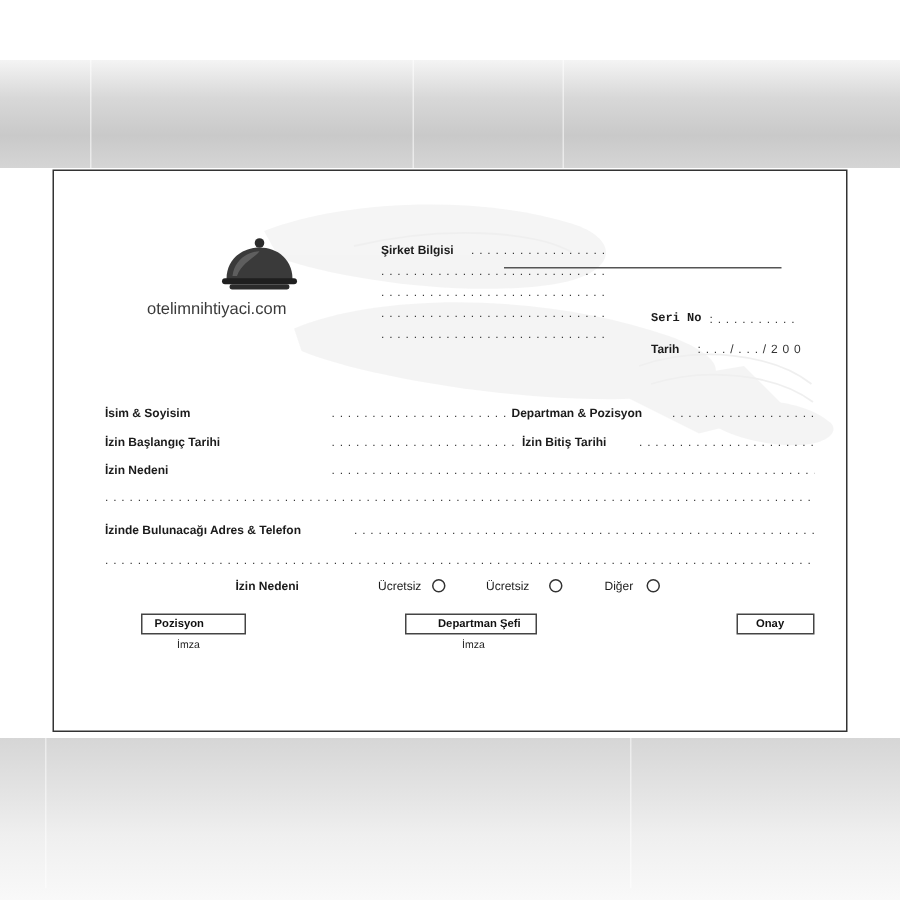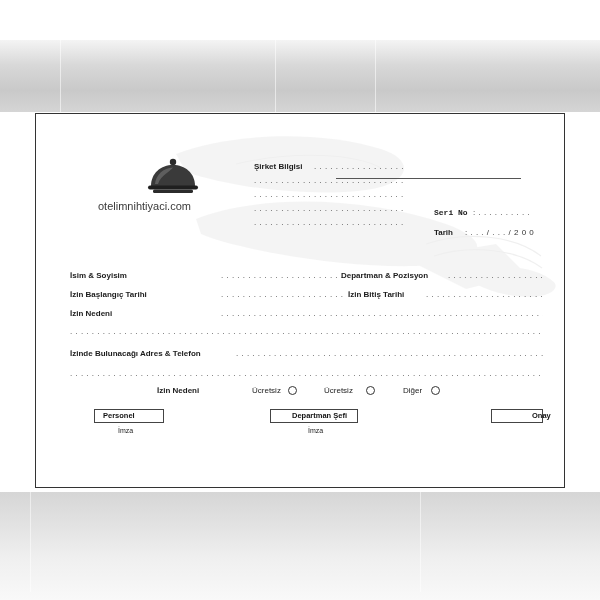--- a/index.html
+++ b/index.html
@@ -252,24 +252,24 @@
     <div class="lbl-n" style="left:216px; top:272px;">Ücretsiz</div>
     <div class="radio" style="left:252px; top:272px;"></div>
 
     <div class="lbl-n" style="left:288px; top:272px;">Ücretsiz</div>
     <div class="radio" style="left:330px; top:272px;"></div>
 
     <div class="lbl-n" style="left:367px; top:272px;text-align:center;">Diğer</div>
     <div class="radio" style="left:395px; top:272px;"></div>
 
     <div class="sig-box" style="left:58px; top:295px; width:70px;"></div>
-    <div class="sig-label" style="left:67px; top:297px;">Personel</div>
+    <div class="sig-label" style="left:67px; top:297px;">Pozisyon</div>
     <div class="sig-sub" style="left:82px; top:313px;">İmza</div>
 
     <div class="sig-box" style="left:234px; top:295px; width:88px;"></div>
     <div class="sig-label" style="left:256px; top:297px;">Departman Şefi</div>
     <div class="sig-sub" style="left:272px; top:313px;">İmza</div>
 
     <div class="sig-box" style="left:455px; top:295px; width:52px;"></div>
-    <div class="sig-label" style="left:496px; top:297px;">Onay</div>
+    <div class="sig-label" style="left:468px; top:297px;">Onay</div>
 
   </div>
 </div>
 
 </body></html>

